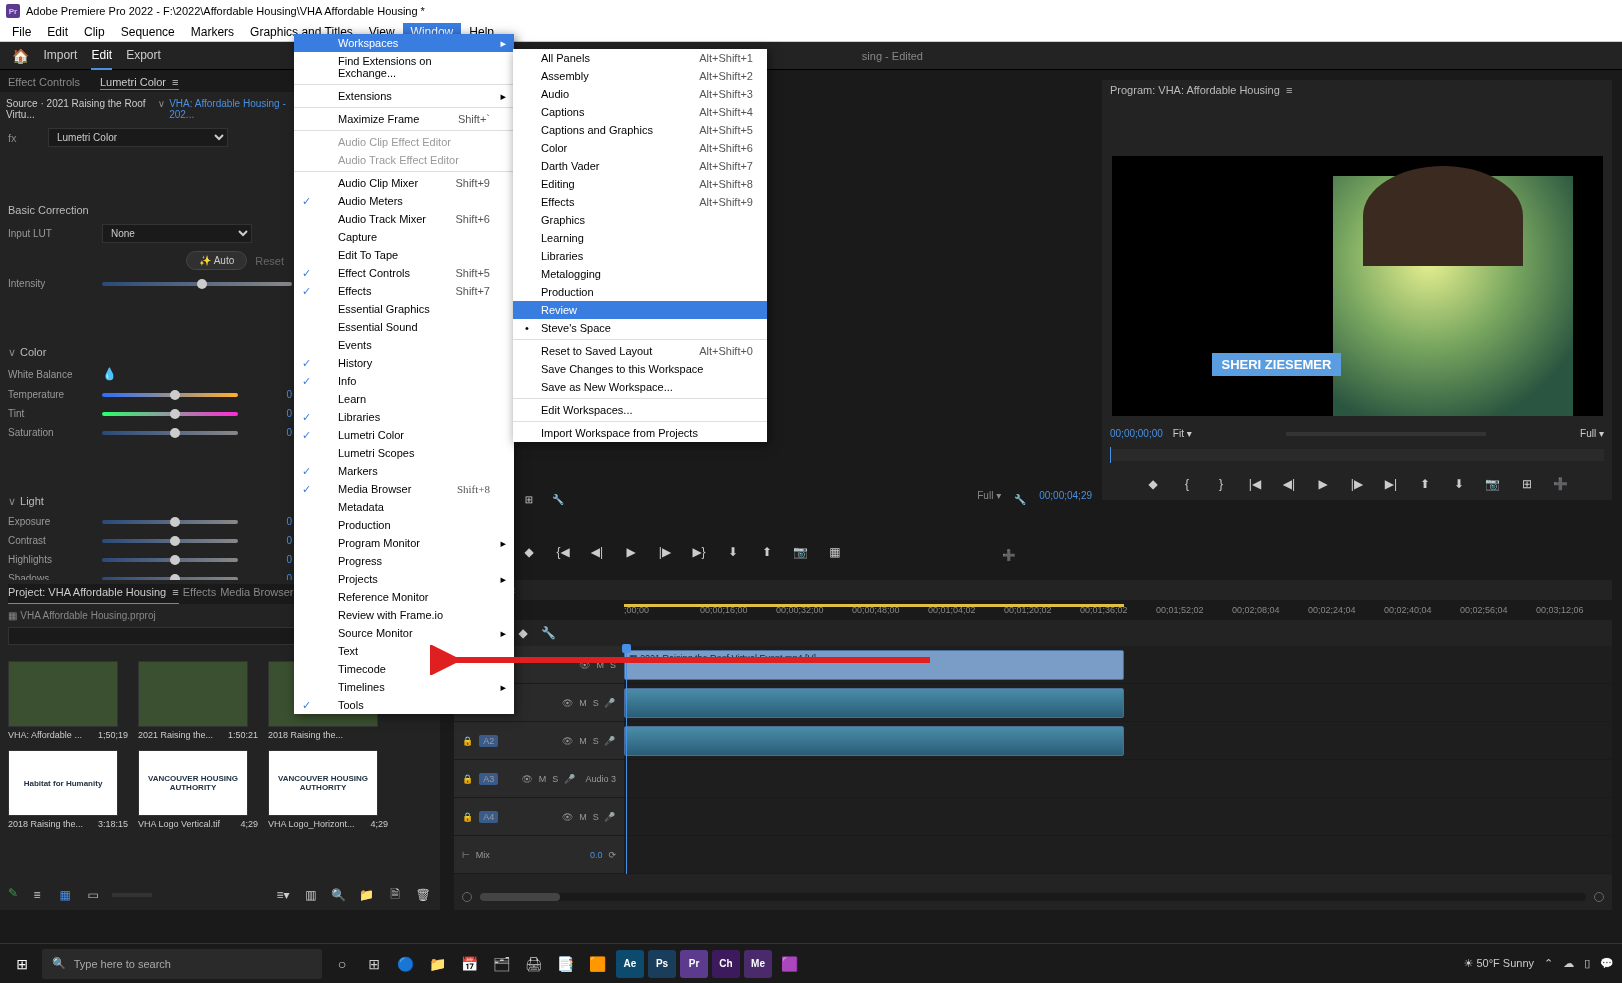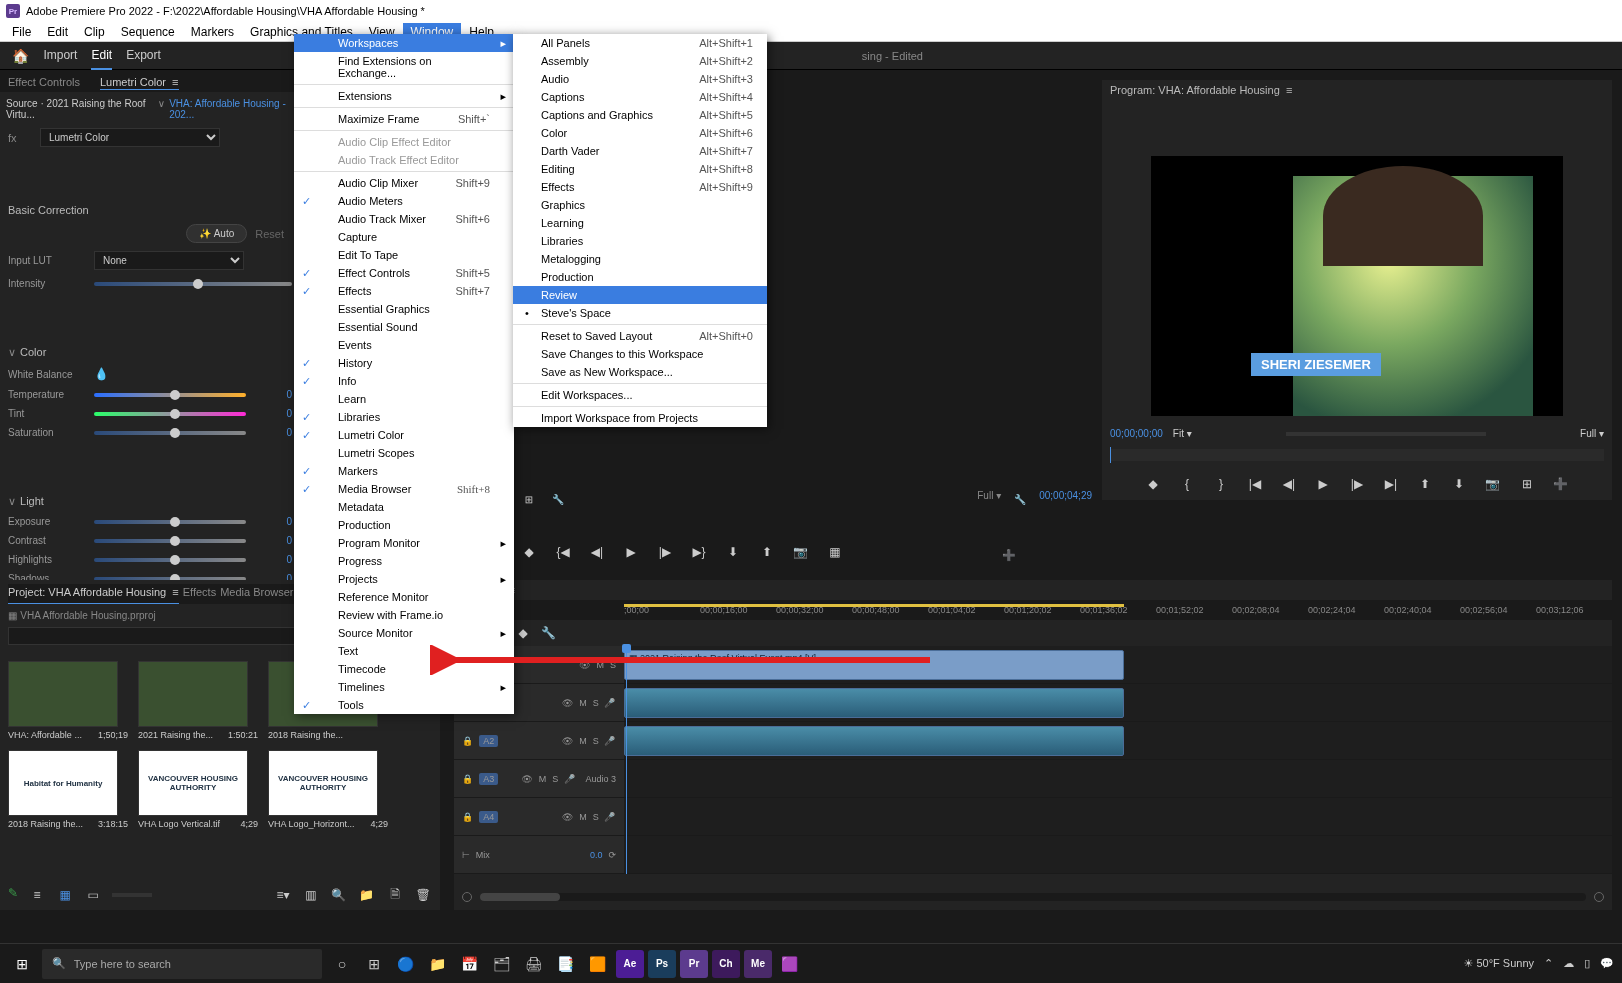--- a/index.html
+++ b/index.html
@@ -25,51 +25,51 @@
 
 .panels-row { display: flex; height: 20px; background: #1a1a1a; padding: 4px 8px 0; gap: 20px; font-size: 11px; color: #888; }
 .panels-row .panel-tab { padding: 2px 0; }
 .panels-row .panel-tab.active { color: #ccc; border-bottom: 1px solid #4a90e2; }
 
 
 .left-panel { position: absolute; left: 0; top: 92px; width: 300px; bottom: 156px; background: #232323; padding: 6px; font-size: 11px; overflow: hidden; }
 .left-panel .src-label { color: #ccc; font-size: 10px; }
 .left-panel select, .left-panel .dropdown { background: #1a1a1a; border: 1px solid #333; color: #ccc; font-size: 10px; padding: 2px 4px; width: 180px; }
 .left-panel .section-header { padding: 8px 2px 4px; color: #bbb; margin-top: 45px; }
-.left-panel .row { display: flex; align-items: center; padding: 4px 2px; gap: 16px; }
+.left-panel .row { display: flex; align-items: center; padding: 4px 2px; gap: 24px; }
 .left-panel .row .lbl { width: 70px; color: #999; font-size: 10px; }
 .left-panel .slider-track { flex: 1; height: 4px; background: linear-gradient(to right,#2a4a7a,#888); position: relative; border-radius: 2px; }
 .left-panel .slider-track.temp { background: linear-gradient(to right,#2a6eff,#ffb02a); }
 .left-panel .slider-track.tint { background: linear-gradient(to right,#2aff6a,#ff2ad6); }
 .left-panel .slider-handle { width: 10px; height: 10px; background: #ccc; border-radius: 50%; position: absolute; top: -3px; left: 50%; }
 .left-panel .val { width: 30px; text-align: right; color: #4a90e2; font-size: 10px; }
 .left-panel .caret { color:#888; margin-right:4px; }
 .auto-btn { background:#303030; border:1px solid #444; color:#ccc; padding:3px 12px; border-radius:10px; font-size:10px; }
 
 
 .window-menu { position: absolute; left: 294px; top: 34px; width: 220px; background: #fff; color: #000; font-size: 11px; box-shadow: 2px 2px 10px rgba(0,0,0,0.5); z-index: 100; }
 .window-menu .mi { padding: 3px 24px 3px 44px; position: relative; display:flex; justify-content:space-between; }
 .window-menu .mi.hl { background: #3a7de0; color: #fff; }
 .window-menu .mi.disabled { color:#999; }
 .window-menu .sep { height: 1px; background: #ddd; margin: 2px 0; }
 .window-menu .check::before { content: "✓"; position: absolute; left: 8px; color: #3a7de0; font-size: 11px; }
 .window-menu .arrow::after { content: "▸"; position: absolute; right: 8px; }
 
 
-.workspaces-menu { position: absolute; left: 513px; top: 34px; width: 254px; background: #fff; color: #000; font-size: 11px; box-shadow: 2px 2px 10px rgba(0,0,0,0.5); z-index: 101; }
+.workspaces-menu { position: absolute; left: 513px; top: 49px; width: 254px; background: #fff; color: #000; font-size: 11px; box-shadow: 2px 2px 10px rgba(0,0,0,0.5); z-index: 101; }
 .workspaces-menu .mi { padding: 3px 14px 3px 28px; display: flex; justify-content: space-between; position:relative; }
 .workspaces-menu .mi.hl { background: #3a7de0; color: #fff; }
 .workspaces-menu .mi .sc { color: #555; }
 .workspaces-menu .sep { height: 1px; background: #ddd; margin: 2px 0; }
 .workspaces-menu .dot::before { content:"•"; position:absolute; left:12px; }
 
 
 .program-panel { position: absolute; right: 10px; top: 80px; width: 510px; height: 420px; background: #232323; }
 .program-panel .phead { padding: 4px 8px; font-size: 11px; color: #bbb; }
-.program-panel .video { margin: 56px auto 0; width: 412px; height: 260px; background: #000; position: relative; overflow:hidden; }
+.program-panel .video { margin: 56px auto 0; width: 491px; height: 260px; background: #000; position: relative; overflow:hidden; }
 .program-panel .video .face { position:absolute; right:30px; top:20px; width:240px; height:240px; background: radial-gradient(circle at 40% 35%, #e8f090 0%, #7aa860 40%, #2a5540 80%); border-radius:0; }
 .program-panel .video .hair { position:absolute; right:80px; top:10px; width:160px; height:100px; background:#3a2a20; border-radius:50% 50% 0 0; }
 .program-panel .video .lower-third { position: absolute; left: 100px; bottom: 40px; background: #5a9de0; color: #fff; padding: 4px 10px; font-size: 13px; font-weight: bold; }
 .program-panel .controls-row { display:flex; align-items:center; padding:4px 8px; gap:10px; font-size:10px; }
 .program-panel .tc { color:#4a90e2; }
 .program-panel .transport { display:flex; justify-content:center; gap:16px; padding:8px 0; font-size:12px; color:#ccc; }
 
 
 .project-panel { position: absolute; left: 0; top: 580px; width: 440px; height: 330px; background: #232323; padding: 4px 8px; }
 .project-panel .bins { display: flex; flex-wrap: wrap; gap: 10px; padding: 12px 0; }
@@ -151,27 +151,27 @@
   <div style="display:flex; gap:4px; font-size:10px;">
     <span class="src-label">Source · 2021 Raising the Roof Virtu...</span>
     <span style="color:#888;">∨</span>
     <span style="color:#4a90e2;">VHA: Affordable Housing - 202...</span>
   </div>
   <div class="row" style="padding-top:8px;">
     <span style="width:16px; color:#888;">fx</span>
     <select class="dropdown"><option>Lumetri Color</option></select>
   </div>
   <div class="section-header">Basic Correction</div>
+  <div class="row">
+    <span class="lbl">Input LUT</span>
+    <select class="dropdown" style="width:150px;"><option>None</option></select>
+  </div>
   <div class="row" style="justify-content:flex-end; gap:8px; padding-right:10px;">
     <button class="auto-btn">✨ <span>Auto</span></button>
     <span style="color:#666;">Reset</span>
-  </div>
-  <div class="row">
-    <span class="lbl">Input LUT</span>
-    <select class="dropdown" style="width:150px;"><option>None</option></select>
   </div>
   <div class="row">
       <span class="lbl">Intensity</span>
       <div class="slider-track">
         <div class="slider-handle"></div>
       </div>
     </div>
 
   <div class="section-header"><span class="caret">∨</span><span>Color</span></div>
   <div class="row">
@@ -708,21 +708,21 @@
   <div id="taskbar-apps" style="display:flex; gap:4px;">
       <div class="ticon">○</div>
       <div class="ticon">⊞</div>
       <div class="ticon">🔵</div>
       <div class="ticon">📁</div>
       <div class="ticon">📅</div>
       <div class="ticon">🗂</div>
       <div class="ticon">🖨</div>
       <div class="ticon">📑</div>
       <div class="ticon">🟧</div>
-      <div class="ticon app" style="background: #4c1d95;">Ae</div>
+      <div class="ticon app" style="background: #0c4a6e;">Ae</div>
       <div class="ticon app" style="background: rgb(26, 61, 92);">Ps</div>
       <div class="ticon app" style="background: rgb(92, 59, 142);">Pr</div>
       <div class="ticon app" style="background: rgb(61, 26, 92);">Ch</div>
       <div class="ticon app" style="background: rgb(74, 42, 106);">Me</div>
       <div class="ticon">🟪</div>
     </div>
   <span class="spacer"></span>
   <div class="tray">
     <span>☀ <span>50°F  Sunny</span></span>
     <span>⌃</span>

